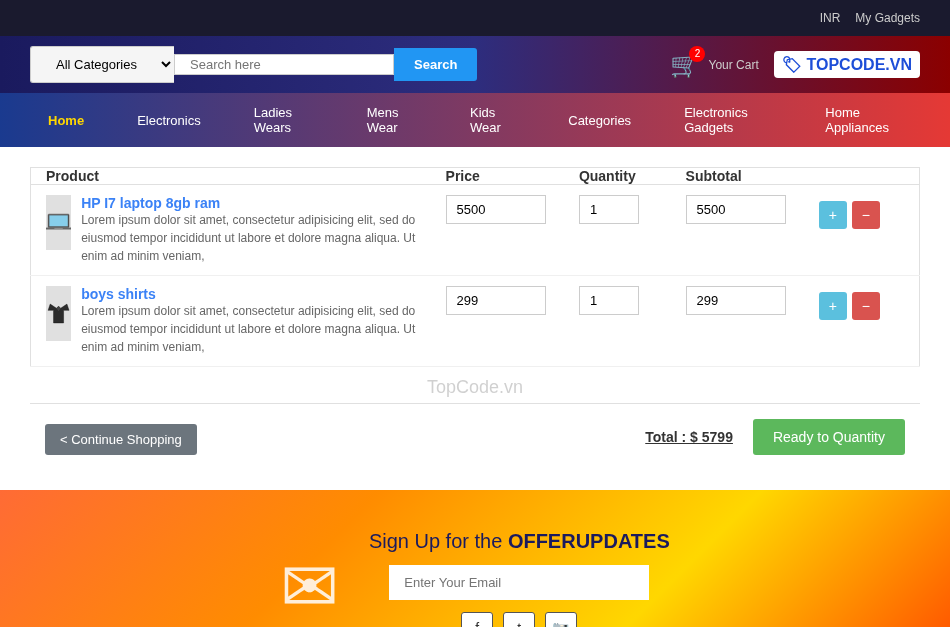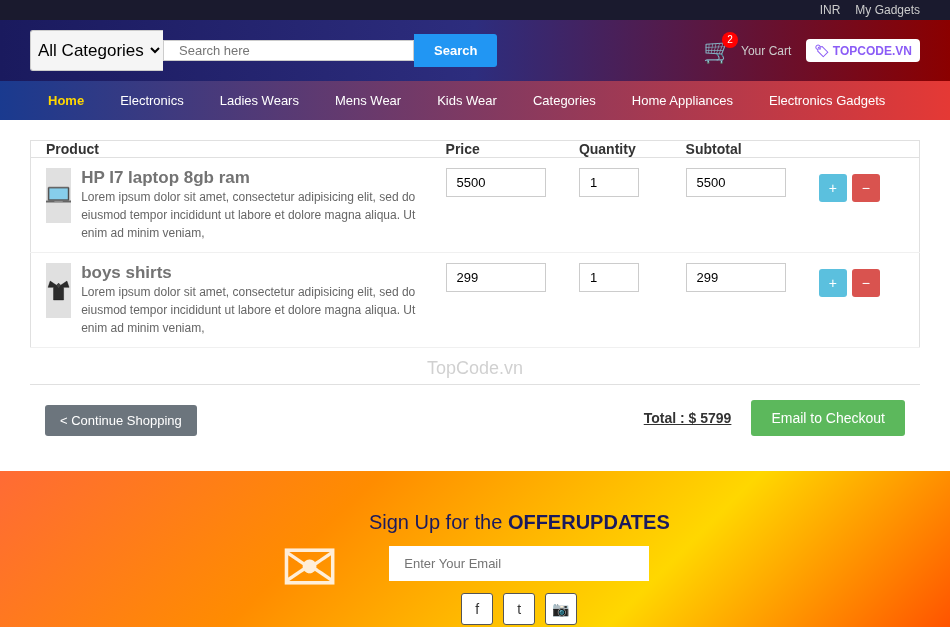--- a/index.html
+++ b/index.html
@@ -10,55 +10,55 @@
       background: linear-gradient(to right, #1a1a5e, #2d2d7e, #8b0000);
       padding: 10px 30px;
       display: flex;
       align-items: center;
       justify-content: space-between;
     }
     .header-top-bar {
       background: #1a1a2e;
       display: flex;
       justify-content: flex-end;
-      padding: 3px 30px;
+      padding: 11px 30px;
       gap: 15px;
     }
     .header-top-bar span {
       color: #ccc;
       font-size: 12px;
       cursor: pointer;
     }
     .logo {
       color: white;
       font-size: 26px;
       font-weight: bold;
       letter-spacing: 1px;
       font-style: italic;
     }
     .search-area {
       display: flex;
       align-items: center;
       gap: 0;
     }
     .category-select {
-      padding: 9px 3px;
+      padding: 9px 21px;
       border: 1px solid #ccc;
       border-right: none;
       background: #f5f5f5;
-      font-size: 17px;
+      font-size: 13px;
       border-radius: 3px 0 0 3px;
       cursor: pointer;
       outline: none;
     }
     .search-input {
       padding: 2px 15px;
       border: 1px solid #ccc;
       font-size: 13px;
-      width: 251px;
+      width: 220px;
       outline: none;
     }
     .search-btn {
       padding: 9px 20px;
       background: #2196F3;
       color: white;
       border: none;
       font-size: 13px;
       border-radius: 0 3px 3px 0;
       cursor: pointer;
@@ -104,21 +104,21 @@
       font-size: 13px;
       color: #cc0000;
     }
 
     
     .nav {
       background: linear-gradient(to right, #1a3a8f, #e53935);
       padding: 0 30px;
       display: flex;
       align-items: center;
-      gap: 0;
+      gap: 17px;
     }
     .nav a {
       padding: 12px 18px;
       color: white;
       text-decoration: none;
       font-size: 13px;
       display: inline-block;
     }
     .nav a.active {
       color: #FFD700;
@@ -154,22 +154,22 @@
       background: #e0e0e0;
       display: flex;
       align-items: center;
       justify-content: center;
       margin-bottom: 5px;
       overflow: hidden;
     }
     .product-img svg { width: 50px; height: 45px; }
     .product-name {
       font-weight: bold;
-      font-size: 17px;
-      color: #737373;
+      font-size: 14px;
+      color: #3b82f6;
     }
     .product-desc {
       font-size: 12px;
       color: #666;
       line-height: 1.5;
     }
     .price-input, .qty-input, .subtotal-input {
       border: 1px solid #ccc;
       padding: 6px 10px;
       width: 100px;
@@ -331,34 +331,34 @@
   </div>
   <div style="display:flex;align-items:center;gap:15px;">
     <div class="cart-area">
       <div class="cart-icon-wrap">
         <span class="cart-icon">🛒</span>
         <span class="cart-badge">2</span>
       </div>
       <span class="cart-label">Your Cart</span>
     </div>
     <div class="topcode-logo">
-      <span style="color:#8b5cf6;font-weight:bold;font-size:12px;margin-top:40px;">🏷 TOPCODE.VN</span>
+      <span style="color:#1d4ed8;font-weight:bold;font-size:16px;margin-top:40px;">🏷 TOPCODE.VN</span>
     </div>
   </div>
 </div>
 
 <nav class="nav">
   <a href="#" class="active">Home</a>
   <a href="#">Electronics</a>
   <a href="#">Ladies Wears</a>
   <a href="#">Mens Wear</a>
   <a href="#">Kids Wear</a>
   <a href="#">Categories</a>
+  <a href="#">Electronics Gadgets</a>
   <a href="#">Home Appliances</a>
-  <a href="#">Electronics Gadgets</a>
 </nav>
 
 <div class="cart-section">
   <table class="cart-table">
     <thead>
       <tr>
         <th class="col-product">Product</th>
         <th class="col-price">Price</th>
         <th class="col-qty">Quantity</th>
         <th class="col-subtotal">Subtotal</th>
@@ -438,21 +438,21 @@
   </table>
 
   <div class="watermark">
     <span>TopCode.vn</span>
   </div>
 
   <div class="cart-footer">
     <button class="continue-btn">&lt; Continue Shopping</button>
     <div class="total-checkout">
       <span class="total-text">Total : $ 5799</span>
-      <button class="checkout-btn">Email to Checkout</button>
+      <button class="checkout-btn">Ready to Quantity</button>
     </div>
   </div>
 </div>
 
 <div class="newsletter">
   <div class="newsletter-row">
     <div class="envelope-wrap">✉</div>
     <div style="display:flex;flex-direction:column;align-items:center;gap:12px;">
       <div class="newsletter-heading">
         <span>Sign Up for the </span><strong>OFFERUPDATES</strong>

